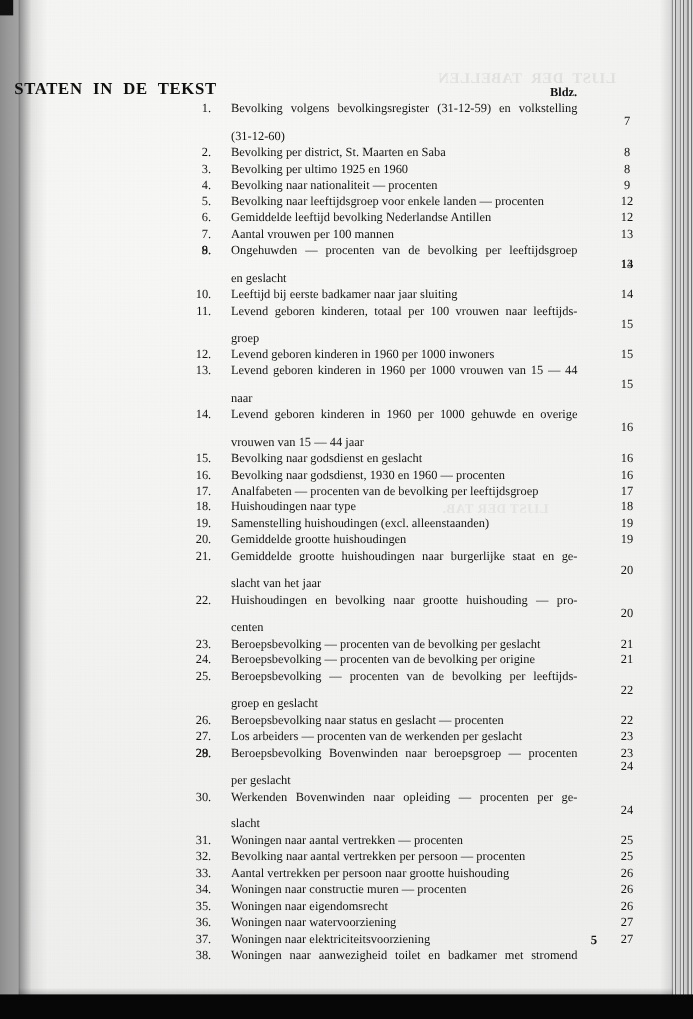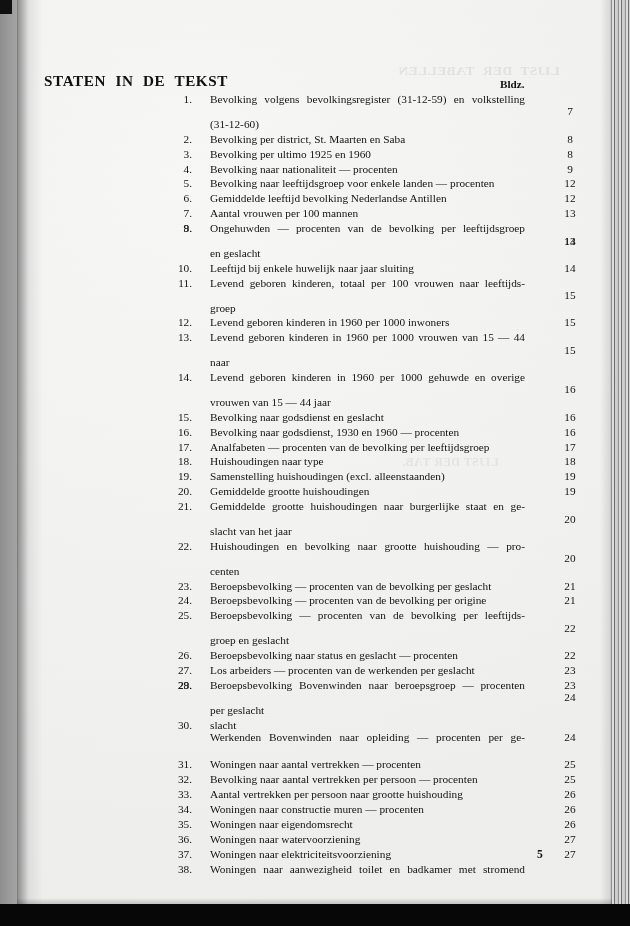--- a/index.html
+++ b/index.html
@@ -110,21 +110,20 @@
 
   #doc-title {
     position: absolute;
     left: 13px;
     top: 62px;
     font-size: 15.2px;
     font-weight: bold;
     letter-spacing: .6px;
     word-spacing: 5px;
     color: #101010;
-    margin-left: 31px;
   }
 
   
   #bleed-through {
     position: absolute;
     left: 398px;
     top: 63px;
     font-size: 13.5px;
     font-weight: bold;
     letter-spacing: .5px;
@@ -304,21 +303,21 @@
           <span class="num">9.</span>
           <span class="txt">
             <span class="ln j">Ongehuwden — procenten van de bevolking per leeftijdsgroep</span>
             <span class="ln">en geslacht</span>
           </span>
           <span class="page">14</span>
         </div>
         <div class="entry l1">
           <span class="num">10.</span>
           <span class="txt">
-            <span class="ln">Leeftijd bij enkele huwelijk naar jaar sluiting</span>
+            <span class="ln">Leeftijd bij eerste badkamer naar jaar sluiting</span>
           </span>
           <span class="page">14</span>
         </div>
         <div class="entry l2">
           <span class="num">11.</span>
           <span class="txt">
             <span class="ln j">Levend geboren kinderen, totaal per 100 vrouwen naar leeftijds-</span>
             <span class="ln">groep</span>
           </span>
           <span class="page">15</span>
@@ -448,22 +447,22 @@
           <span class="num">29.</span>
           <span class="txt">
             <span class="ln j">Beroepsbevolking Bovenwinden naar beroepsgroep — procenten</span>
             <span class="ln">per geslacht</span>
           </span>
           <span class="page">24</span>
         </div>
         <div class="entry l2">
           <span class="num">30.</span>
           <span class="txt">
+            <span class="ln j">Werkenden Bovenwinden naar opleiding — procenten per ge-</span>
             <span class="ln">slacht</span>
-            <span class="ln j">Werkenden Bovenwinden naar opleiding — procenten per ge-</span>
           </span>
           <span class="page">24</span>
         </div>
         <div class="entry l1">
           <span class="num">31.</span>
           <span class="txt">
             <span class="ln">Woningen naar aantal vertrekken — procenten</span>
           </span>
           <span class="page">25</span>
         </div>

